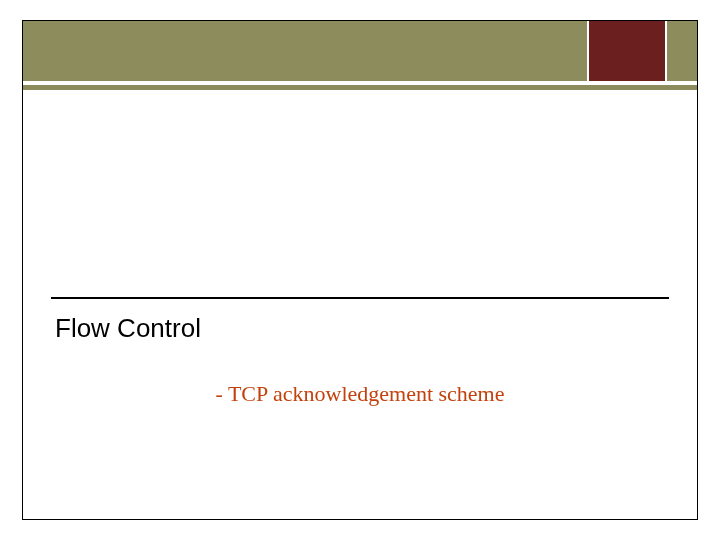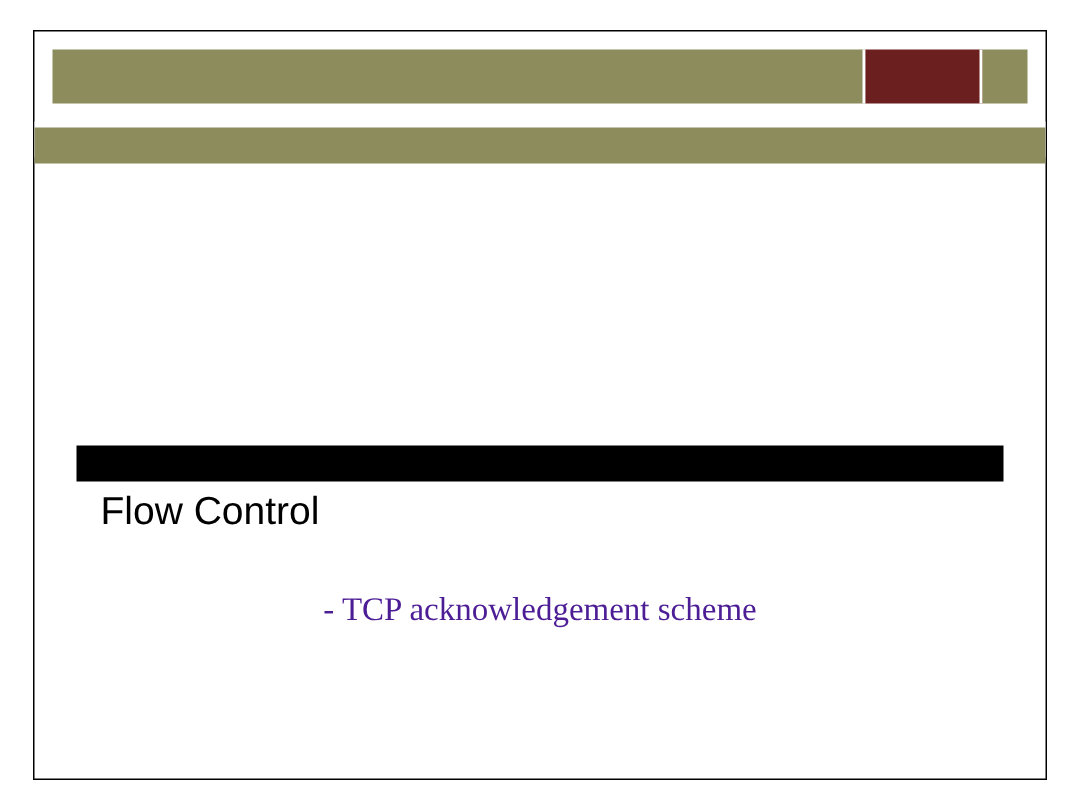--- a/index.html
+++ b/index.html
@@ -1,15 +1,15 @@
 <!DOCTYPE html>
 <html><head>
 <meta charset="utf-8">
 <style>
-  * { margin: 0; padding: 12px; box-sizing: border-box; }
+  * { margin: 0; padding: 0; box-sizing: border-box; }
   body {
     width: 720px;
     height: 540px;
     background: #ffffff;
     font-family: Arial, Helvetica, sans-serif;
     overflow: hidden;
   }
   .slide {
     position: absolute;
     top: 20px;
@@ -74,21 +74,21 @@
     font-weight: 400;
   }
   .subtitle {
     position: absolute;
     top: 360px;
     left: 0;
     right: 0;
     text-align: center;
     font-family: "Times New Roman", Times, serif;
     font-size: 22px;
-    color: #4c1d95;
+    color: #c2410c;
   }
 </style>
 </head>
 <body>
 
 <div class="slide">
   <div class="top-band">
     <div class="band-olive-main"></div>
     <div class="band-maroon"></div>
     <div class="band-olive-small"></div>

